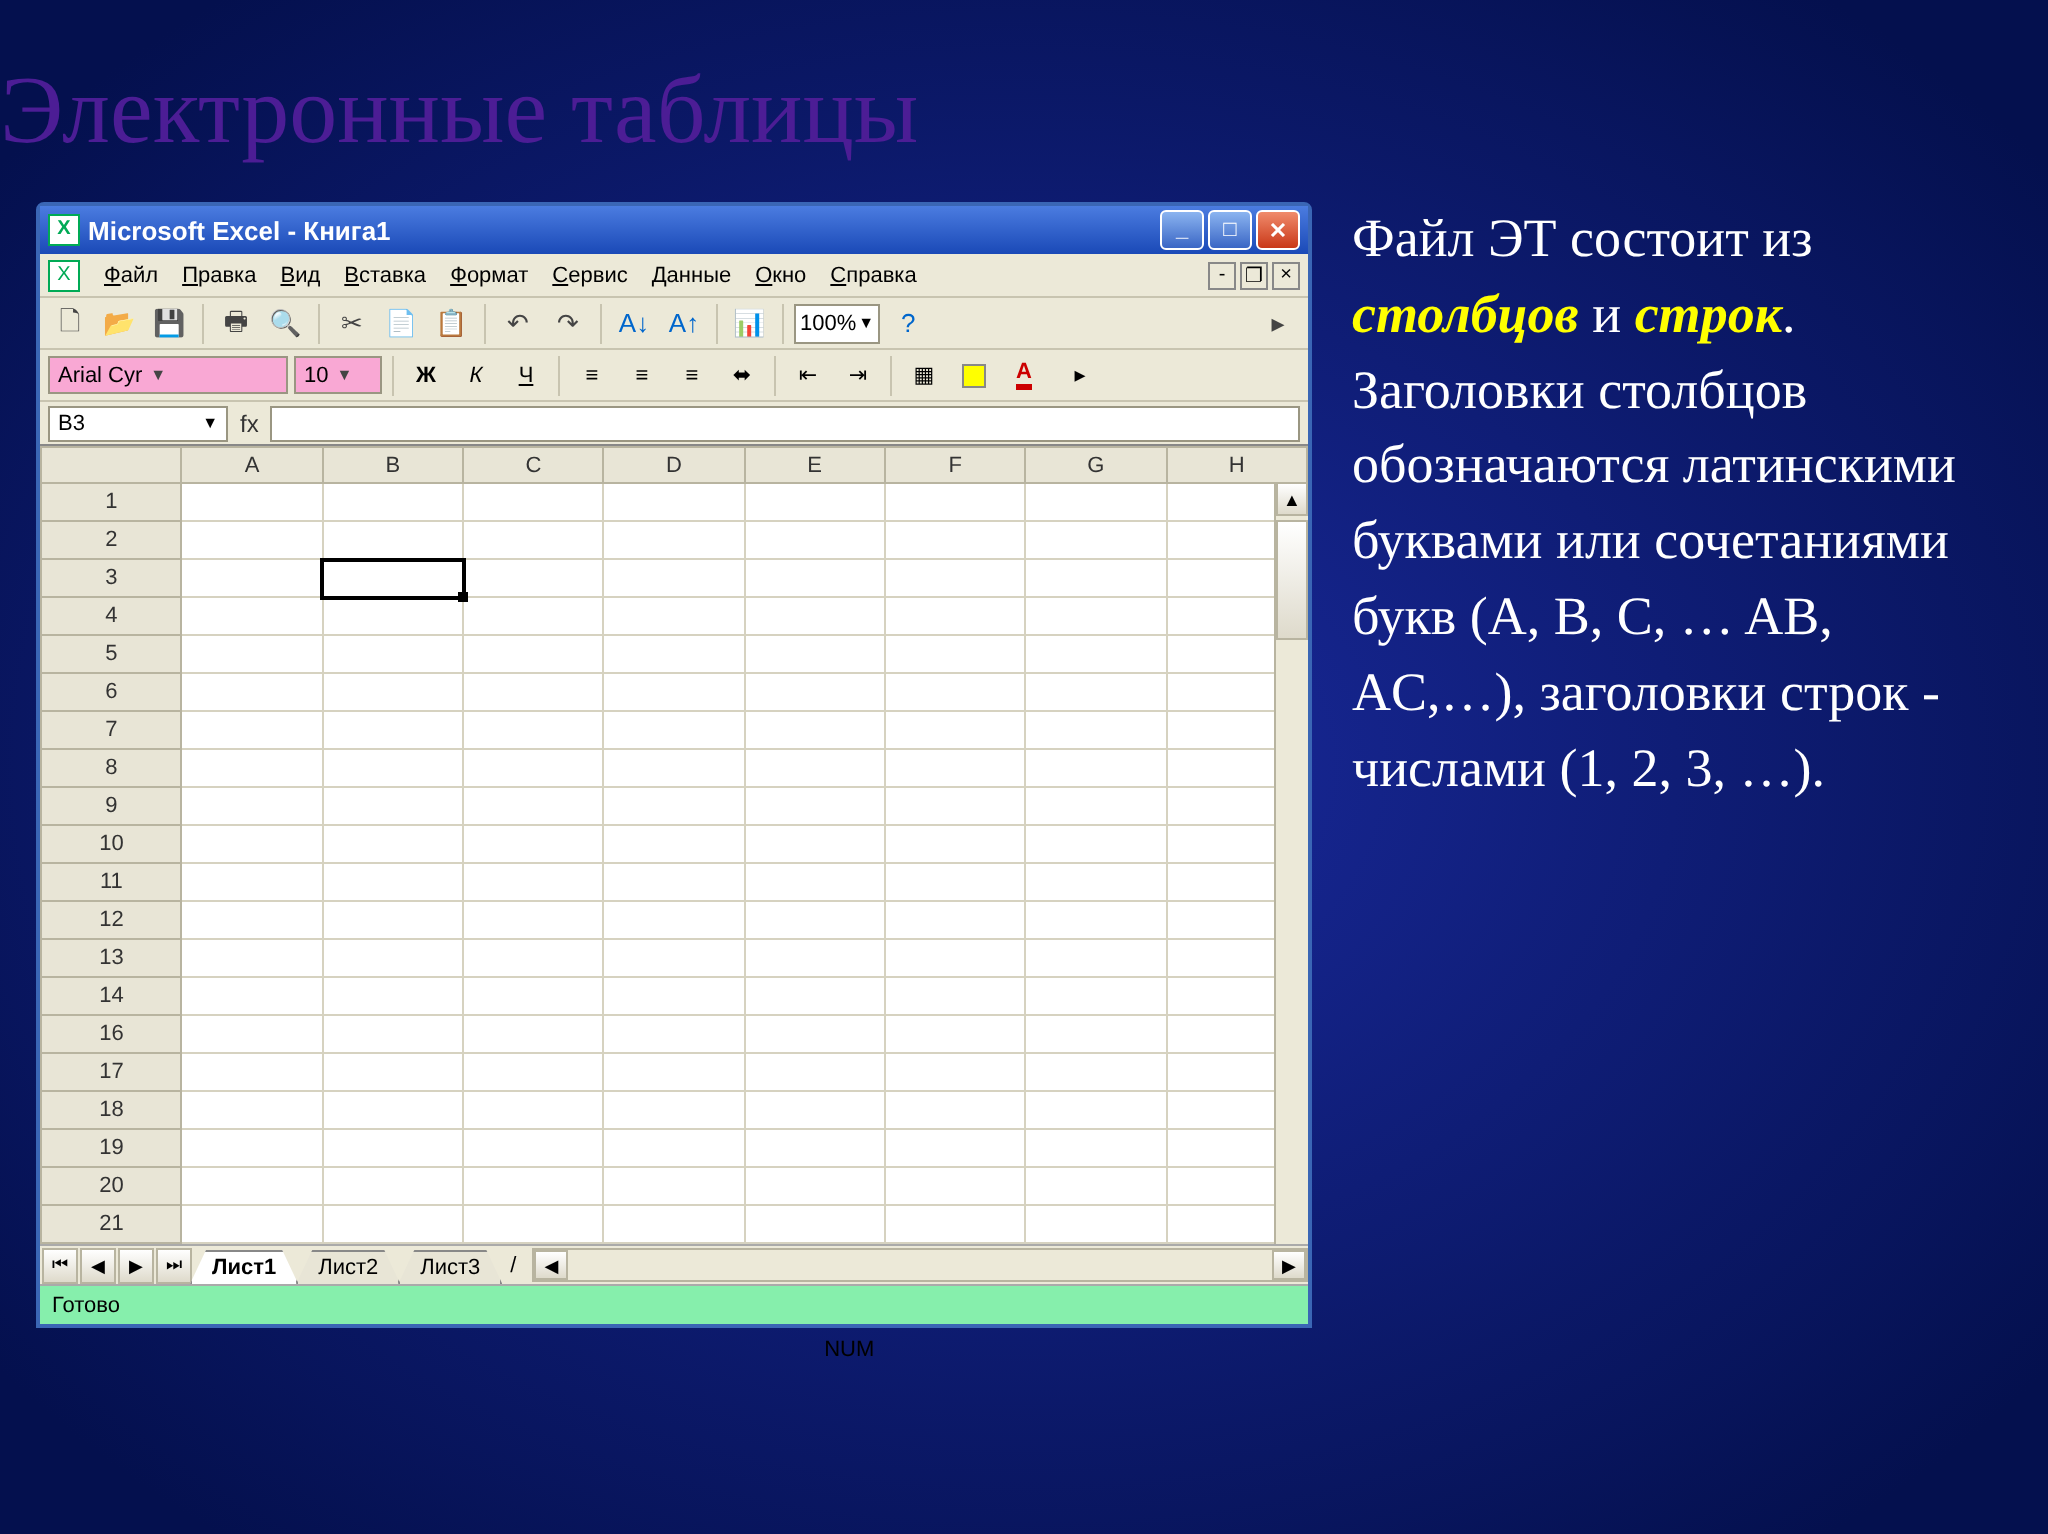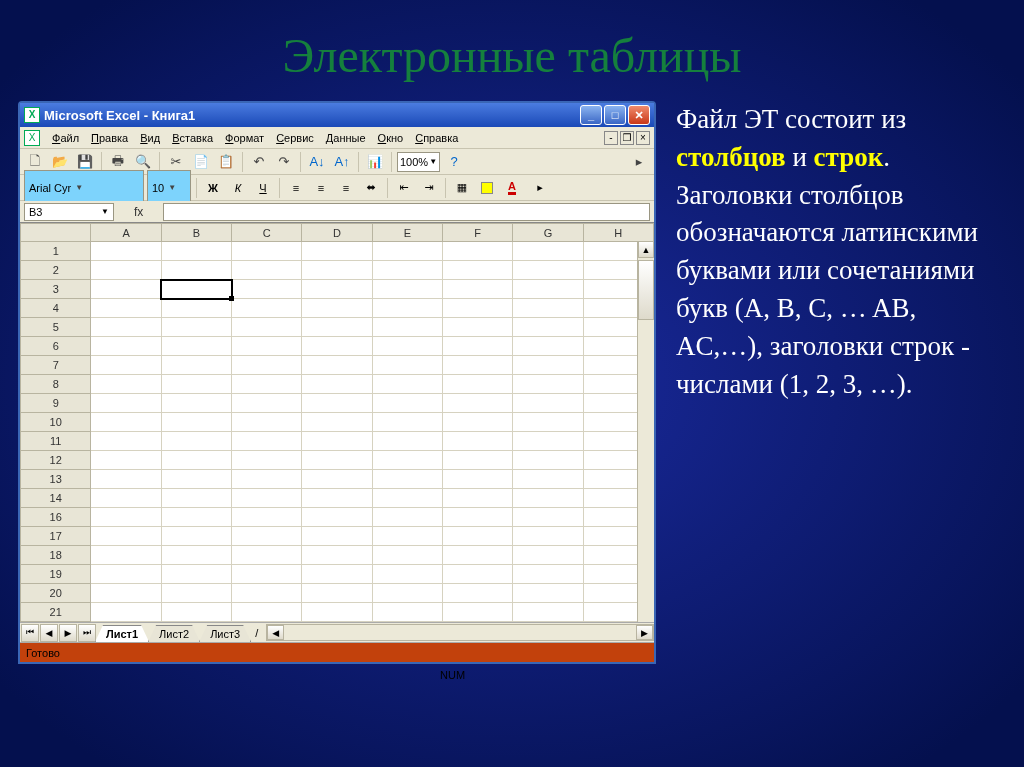--- a/index.html
+++ b/index.html
@@ -4,22 +4,22 @@
 <style>
   * { box-sizing: border-box; margin: 0; padding: 0; }
   body {
     width: 1024px; height: 767px;
     background: radial-gradient(ellipse at center, #1a2a9e 0%, #04104e 90%);
     font-family: Arial, sans-serif;
     overflow: hidden;
     position: relative;
   }
   .slide-title {
-    text-align: center;
-    color: #15803d;
+    text-align: left;
+    color: #4c1d95;
     font-size: 48px;
     font-family: "Times New Roman", serif;
     padding: 28px 0 18px 0;
   }
   .content { display: flex; padding: 0 18px; gap: 20px; }
   .excel-window {
     width: 638px;
     background: #ece9d8;
     border: 2px solid #3a66b5;
     border-radius: 4px 4px 0 0;
@@ -46,24 +46,24 @@
   .menu-item:first-letter{text-decoration:underline;}
   .menubar .spacer{flex:1;}
   .doc-btn{width:14px;height:14px;border:1px solid #888;margin-left:2px;display:flex;align-items:center;justify-content:center;font-size:10px;background:#ece9d8;}
   .toolbar{background:#ece9d8;display:flex;align-items:center;height:26px;padding:0 4px;border-bottom:1px solid #c8c4b0;gap:3px;}
   .tbtn{width:22px;height:22px;border:1px solid #ece9d8;display:flex;align-items:center;justify-content:center;font-size:13px;color:#444;}
   .tsep{width:1px;height:20px;background:#c8c4b0;margin:0 2px;}
   .zoom{height:20px;border:1px solid #9a9682;background:#fff;font-size:11px;padding:0 2px;display:flex;align-items:center;gap:1px;}
   .zoom .dd{font-size:8px;}
   .toolbar .spacer{flex:1;}
   .fmtbar{background:#ece9d8;display:flex;align-items:center;height:26px;padding:0 4px;border-bottom:1px solid #c8c4b0;gap:3px;}
-  .combo{height:19px;border:1px solid #9a9682;background:#7dd3fc;display:flex;align-items:center;padding:17px 4px;gap:4px;}
+  .combo{height:19px;border:1px solid #9a9682;background:#f9a8d4;display:flex;align-items:center;padding:0 4px;gap:4px;}
   .combo .dd{font-size:8px;color:#444;}
   .fmtbtn{width:22px;height:22px;border:1px solid #ece9d8;display:flex;align-items:center;justify-content:center;}
-  .formula-row{background:#ece9d8;display:flex;align-items:center;height:22px;padding:0 4px;border-bottom:1px solid #888;gap:16px;}
+  .formula-row{background:#ece9d8;display:flex;align-items:center;height:22px;padding:0 4px;border-bottom:1px solid #888;gap:2px;}
   .namebox{width:90px;height:18px;border:1px solid #9a9682;background:#fff;display:flex;align-items:center;padding:0 4px;}
   .namebox .dd{margin-left:auto;font-size:8px;}
   .fx{font-size:12px;padding:0 4px;color:#333;}
   .grid-wrap{flex:1;background:#fff;display:flex;flex-direction:column;position:relative;}
   .grid{border-collapse:collapse;width:100%;background:#fff;}
   .colhead th,.corner{background:#e8e5d6;border:1px solid #b8b4a0;height:18px;font-weight:normal;font-size:11px;color:#333;text-align:center;}
   .corner{width:26px;}
   .colhead th{width:72px;}
   .rowhead{background:#e8e5d6;border:1px solid #b8b4a0;width:26px;text-align:center;font-size:11px;color:#333;}
   .cell{border:1px solid #d6d2c0;height:19px;}
@@ -73,30 +73,30 @@
   .vscroll .btn{height:17px;background:linear-gradient(#fff,#dedacb);border:1px solid #b8b4a0;display:flex;align-items:center;justify-content:center;font-size:9px;}
   .vscroll .thumb{height:60px;background:linear-gradient(#fff,#dedacb);border:1px solid #b8b4a0;margin-top:2px;}
   .sheet-tabs{background:#ece9d8;border-top:1px solid #aaa;display:flex;align-items:center;height:20px;font-size:11px;}
   .navbtn{width:18px;height:18px;border:1px solid #b8b4a0;background:linear-gradient(#fff,#dedacb);display:flex;align-items:center;justify-content:center;font-size:9px;margin-left:1px;}
   .tab{padding:2px 10px;background:#fff;border:1px solid #888;border-bottom:none;margin-left:-1px;font-weight:bold;position:relative;top:1px;clip-path: polygon(8px 0, calc(100% - 8px) 0, 100% 100%, 0 100%);}
   .tab.inactive{font-weight:normal;background:#e8e5d6;}
   .hscroll{flex:1;height:17px;background:#ece9d8;border:1px solid #b8b4a0;margin-left:4px;position:relative;}
   .hscroll .btn{width:17px;height:15px;background:linear-gradient(#fff,#dedacb);border:1px solid #b8b4a0;position:absolute;top:0;display:flex;align-items:center;justify-content:center;font-size:9px;}
   .hscroll .btn.l{left:0;}
   .hscroll .btn.r{right:0;}
-  .statusbar{background:#c2410c;border-top:1px solid #aaa;height:20px;display:flex;align-items:center;font-size:11px;padding:0 6px;gap:28px;}
+  .statusbar{background:#86efac;border-top:1px solid #aaa;height:20px;display:flex;align-items:center;font-size:11px;padding:0 6px;}
   .statusbar .num{margin-left:calc(55% + 10px);margin-top:44px;}
   .side-text{
     flex:1;
     color:#fff;
     font-family:"Times New Roman",serif;
     font-size:27px;
     line-height:1.4;
   }
-  .side-text .y{color:#ffff00;font-weight:bold;}
+  .side-text .y{color:#ffff00;font-weight:bold;font-style:italic;}
 </style>
 </head>
 <body>
 
 <div class="slide-title">Электронные таблицы</div>
 
 <div class="content">
   <div class="excel-window">
 
     <div class="titlebar">

